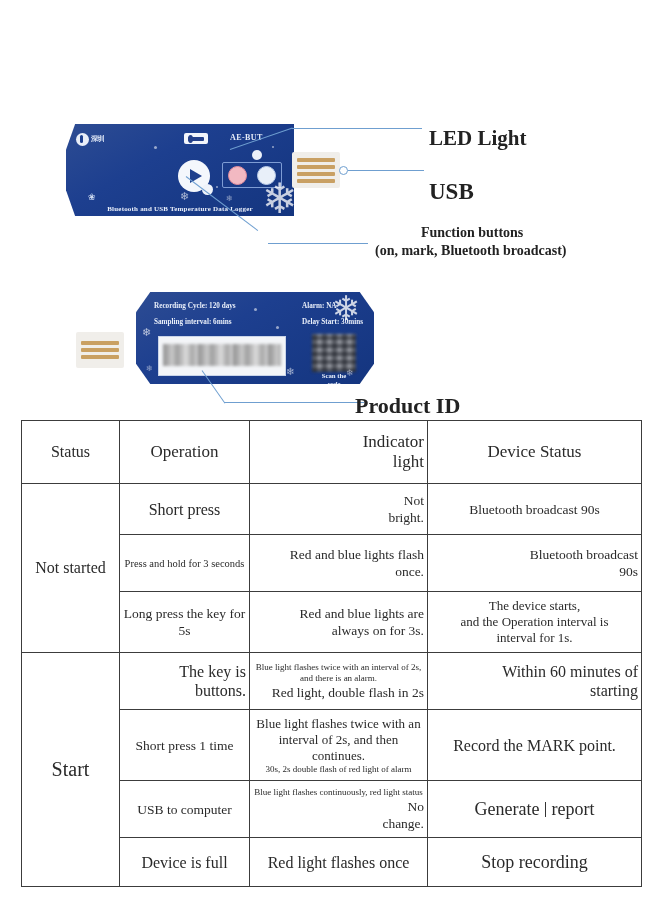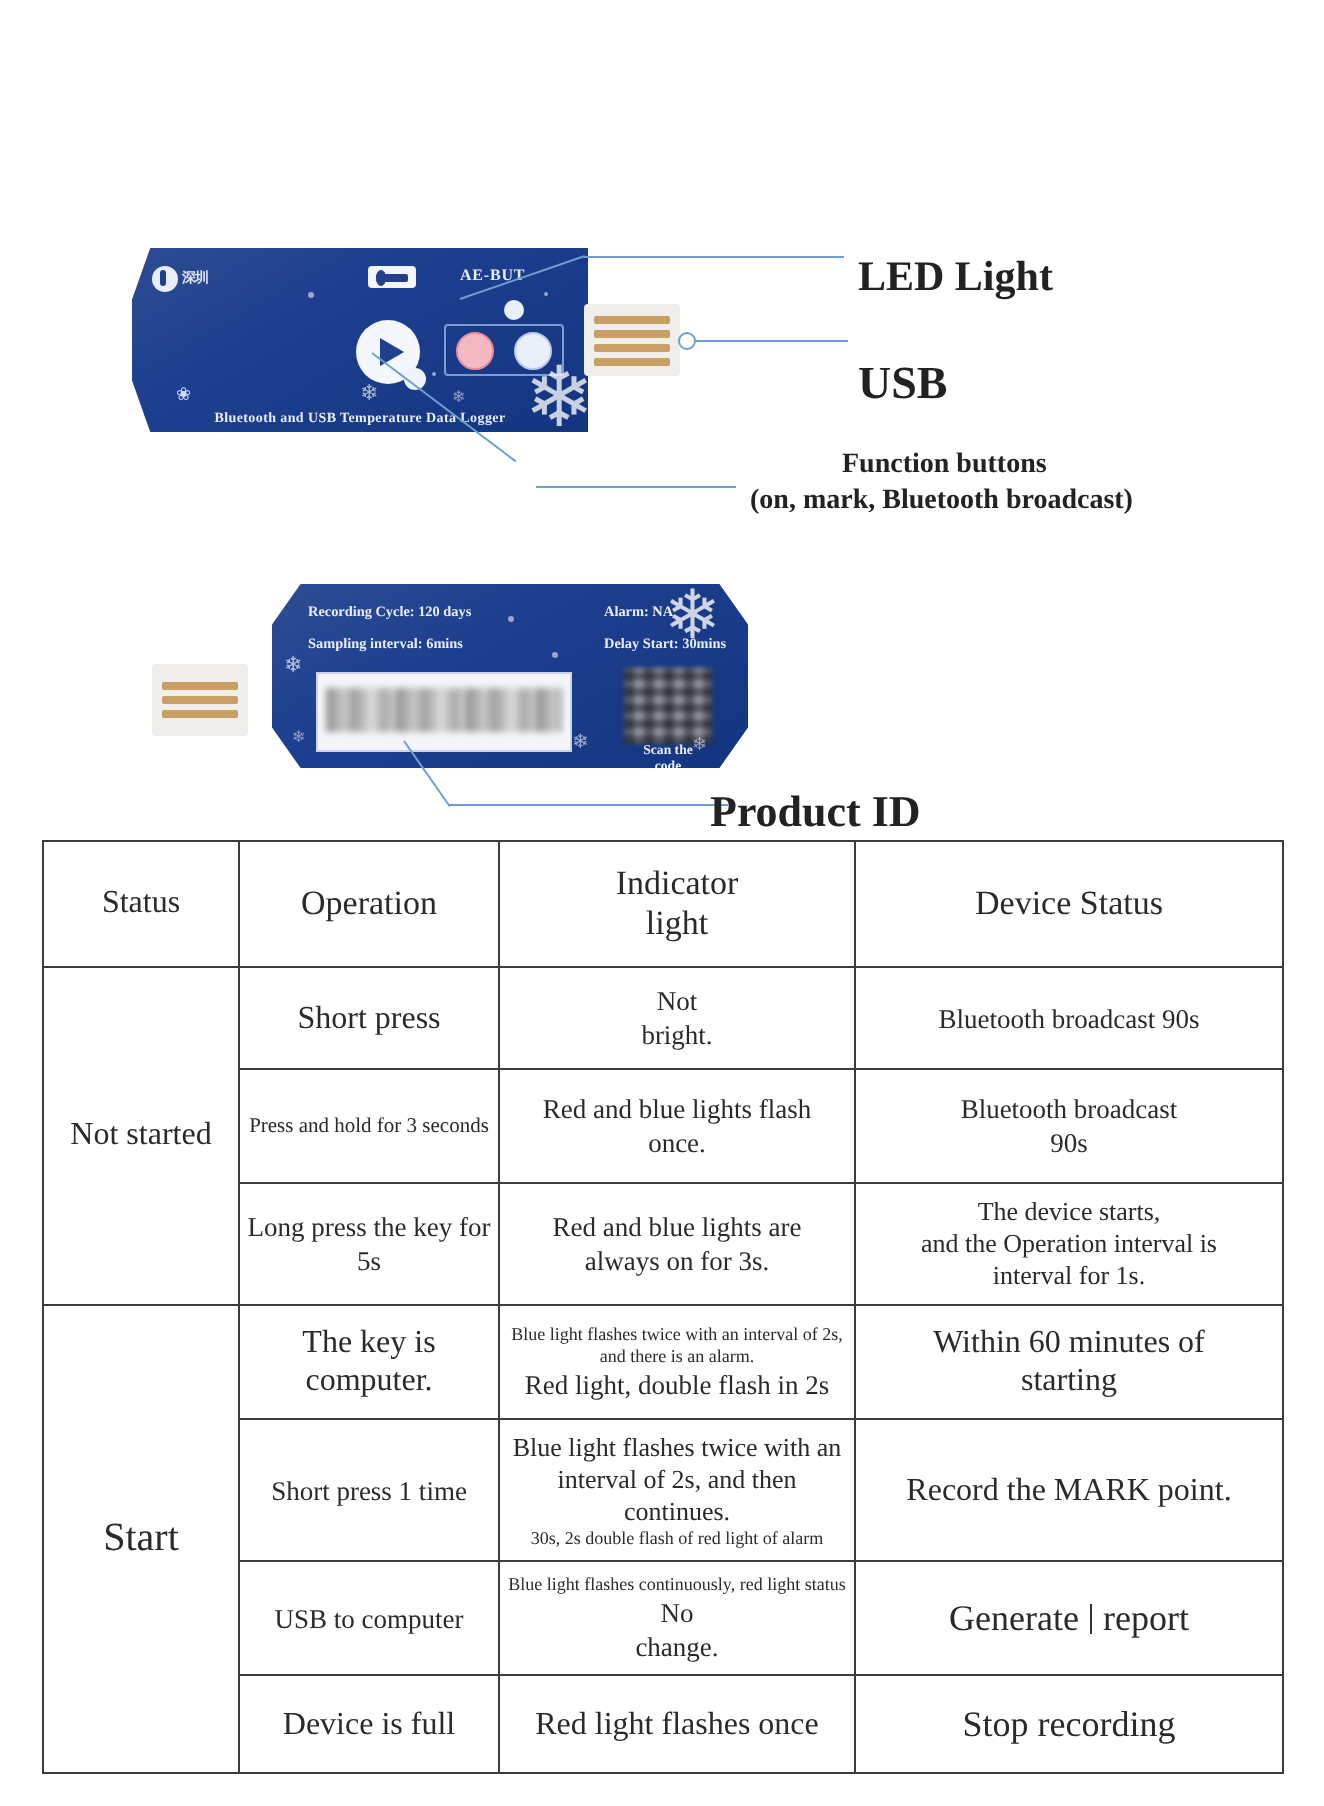--- a/index.html
+++ b/index.html
@@ -328,21 +328,21 @@
   td.th-cell.big { font-size: 16px; }
   td.status-cell { font-size: 16px; }
   td.status-cell.start { font-size: 20px; }
   td.t-lg  { font-size: 16px; line-height: 19px; }
   td.t-md  { font-size: 13.5px; line-height: 17px; }
   td.t-sm  { font-size: 10.5px; line-height: 13px; }
   td.t-xl  { font-size: 18px; line-height: 22px; }
 
   .sm-note { font-size: 9px; line-height: 11px; display: block; }
   .md-note { font-size: 13px; line-height: 16px; display: block; }
-  .mix-line { display: block; }
+  .mix-line { display: block; text-align: right; }
   .caret {
     display: inline-block;
     width: 1px; height: 15px;
     background: #333;
     vertical-align: -2px;
     margin: 0 1px;
   }
 </style>
 </head>
 <body>
@@ -495,21 +495,21 @@
         <span class="md-note">The device starts,</span>
         <span class="md-note">and the Operation interval is</span>
         <span class="md-note">interval for 1s.</span>
       </td>
     </tr>
 
     <tr>
       <td class="status-cell start" rowspan="4">Start</td>
       <td class="t-lg" style="height:48px;">
         <span class="mix-line">The key is</span>
-        <span class="mix-line">computer.</span>
+        <span class="mix-line">buttons.</span>
       </td>
       <td class="t-md">
         <span class="sm-note">Blue light flashes twice with an interval of 2s, and there is an alarm.</span>
         <span class="mix-line">Red light, double flash in 2s</span>
       </td>
       <td class="t-lg">
         <span class="mix-line">Within 60 minutes of</span>
         <span class="mix-line">starting</span>
       </td>
     </tr>

